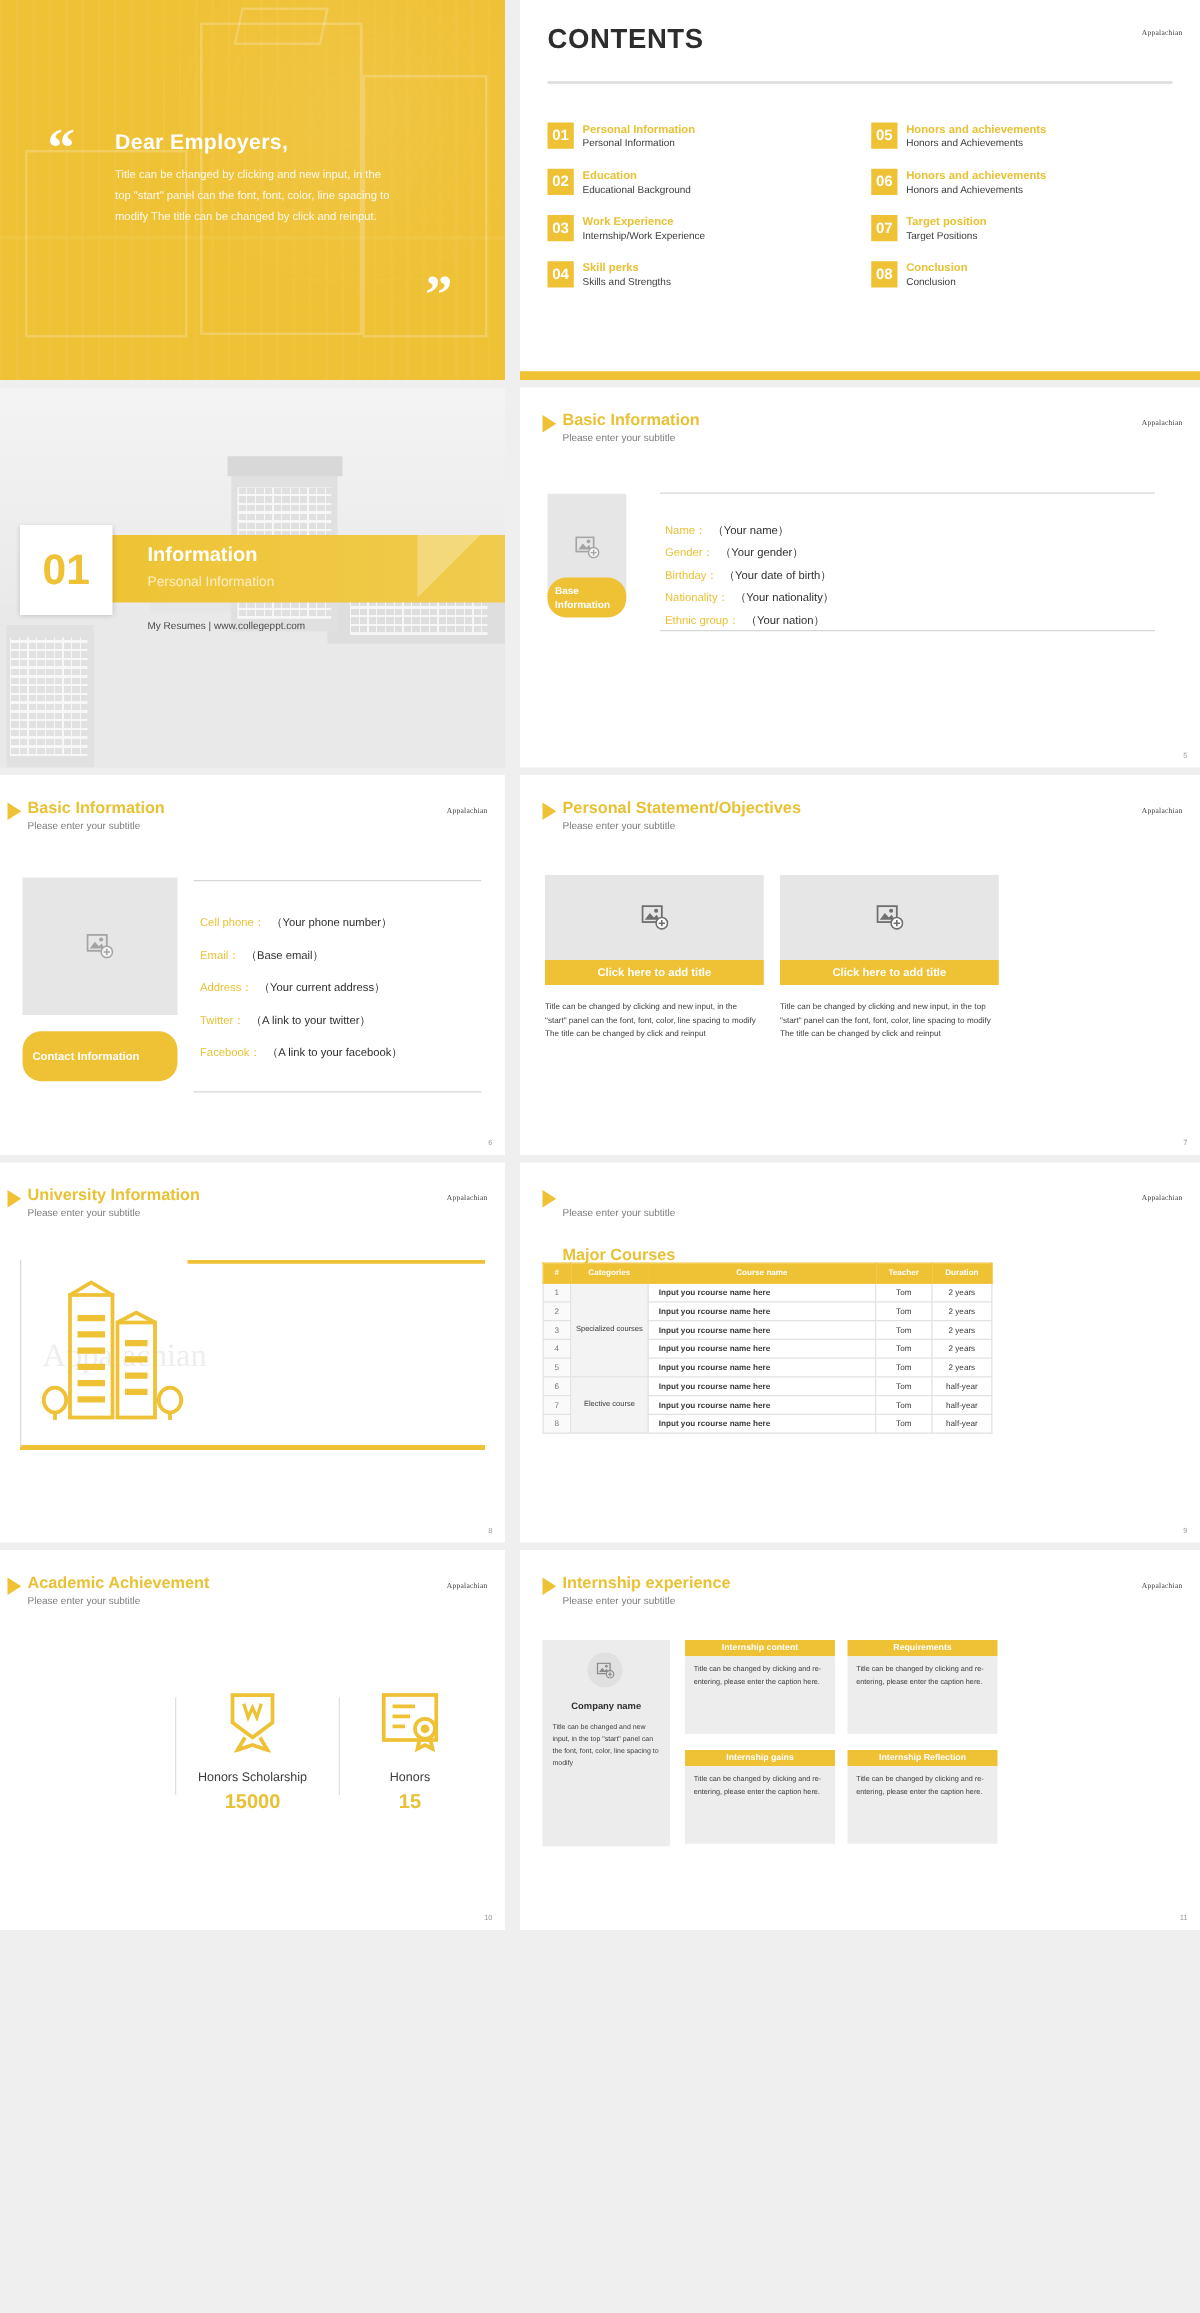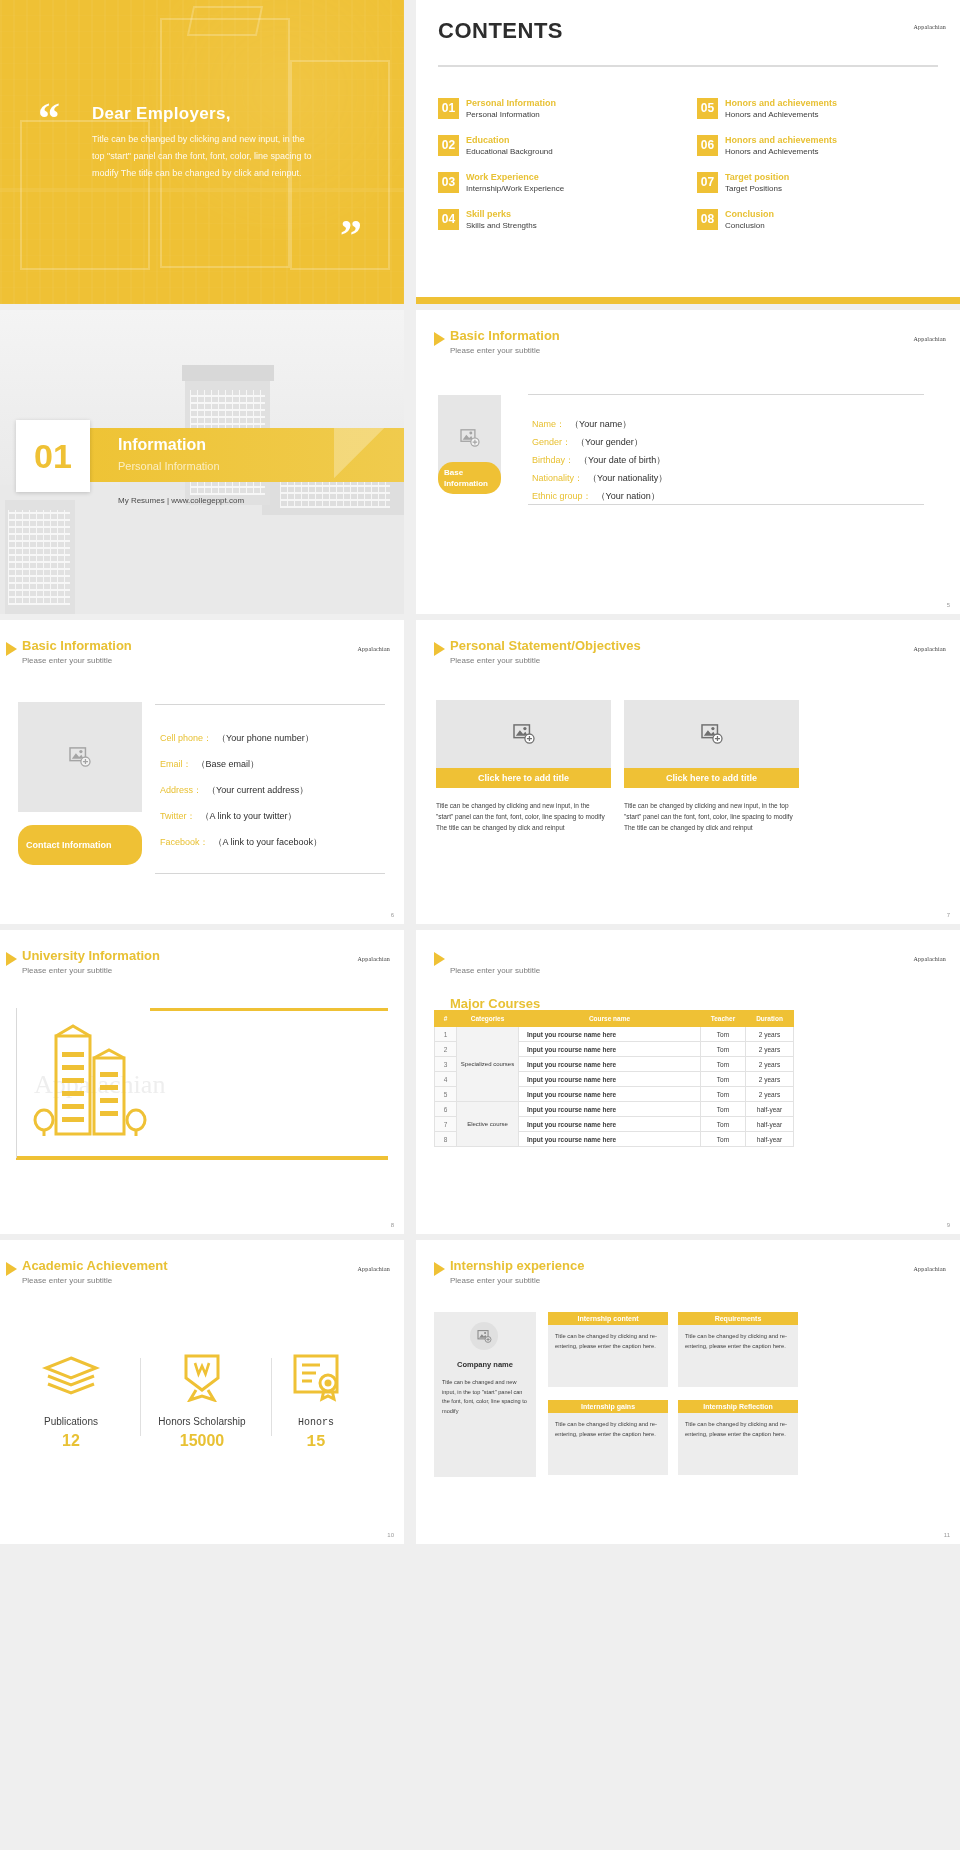--- a/index.html
+++ b/index.html
@@ -493,47 +493,36 @@
     </table>
     <div class="pg">9</div>
   </div>
 
   <div class="slide left">
     <div class="arrow" style="left:6px; top:22px;"></div>
     <div class="ctitle" style="left:22px; top:18px;">Academic Achievement</div>
     <div class="csub" style="left:22px; top:36px;">Please enter your subtitle</div>
     <div class="logo" style="right:14px; top:26px;">Appalachian</div>
 
-    <div class="stat" style="left:11px;">
-      <svg width="62" height="50" viewBox="0 0 62 50">
-        <g fill="none" stroke="#efc135" stroke-width="3">
-          <path d="M31 6 L56 16 L31 26 L6 16 Z"></path>
-          <path d="M8 24 L31 33 L54 24"></path>
-          <path d="M8 32 L31 41 L54 32"></path>
-        </g>
-      </svg>
-      <div class="lbl">Publications</div>
-      <div class="num">12</div>
-    </div>
     <div class="vsep" style="left:140px;"></div>
 
     <div class="stat" style="left:142px;">
       <svg width="56" height="50" viewBox="0 0 56 50">
         <g fill="none" stroke="#efc135" stroke-width="3">
           <path d="M12 4 h32 v22 l-16 12 l-16 -12 Z"></path>
           <path d="M22 38 l-6 10 l12 -4 l12 4 l-6 -10"></path>
         </g>
         <path d="M21 11 l3.5 11 l3.5 -8 l3.5 8 l3.5 -11" fill="none" stroke="#efc135" stroke-width="2.6"></path>
       </svg>
       <div class="lbl">Honors Scholarship</div>
       <div class="num">15000</div>
     </div>
     <div class="vsep" style="left:271px;"></div>
 
-    <div class="stat" style="left:256px;font-family:Liberation Mono, monospace;">
+    <div class="stat" style="left:268px;">
       <svg width="54" height="50" viewBox="0 0 54 50">
         <g fill="none" stroke="#efc135" stroke-width="3">
           <rect x="6" y="4" width="42" height="36"></rect>
           <path d="M13 13 h18 M13 21 h14 M13 29 h10"></path>
           <circle cx="39" cy="31" r="8" fill="#fff"></circle>
           <path d="M35 38 l-2 9 l6 -3 l6 3 l-2 -9"></path>
         </g>
         <circle cx="39" cy="31" r="3.5" fill="#efc135"></circle>
       </svg>
       <div class="lbl">Honors</div>

